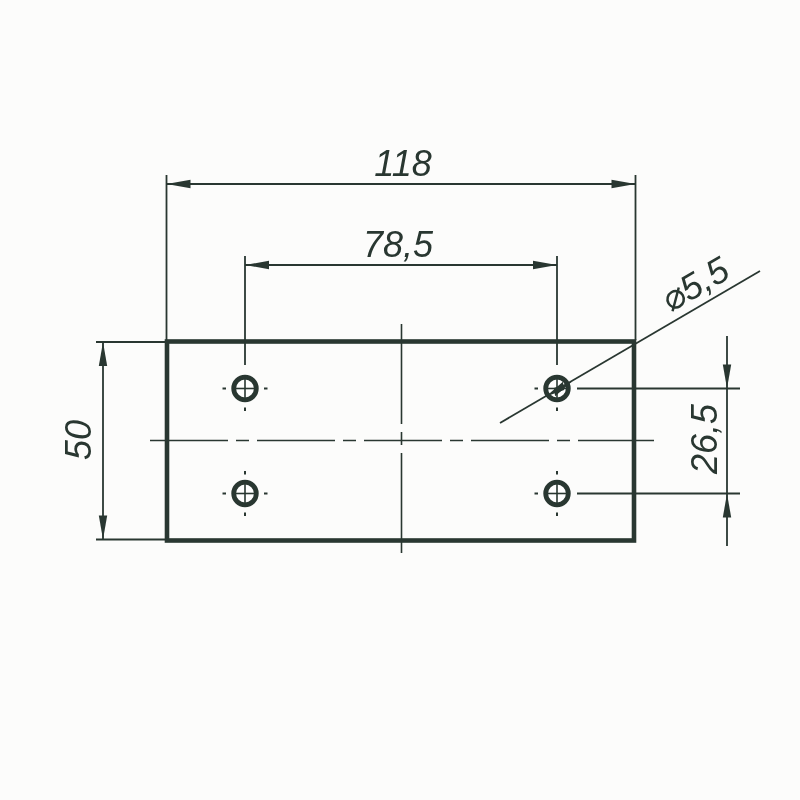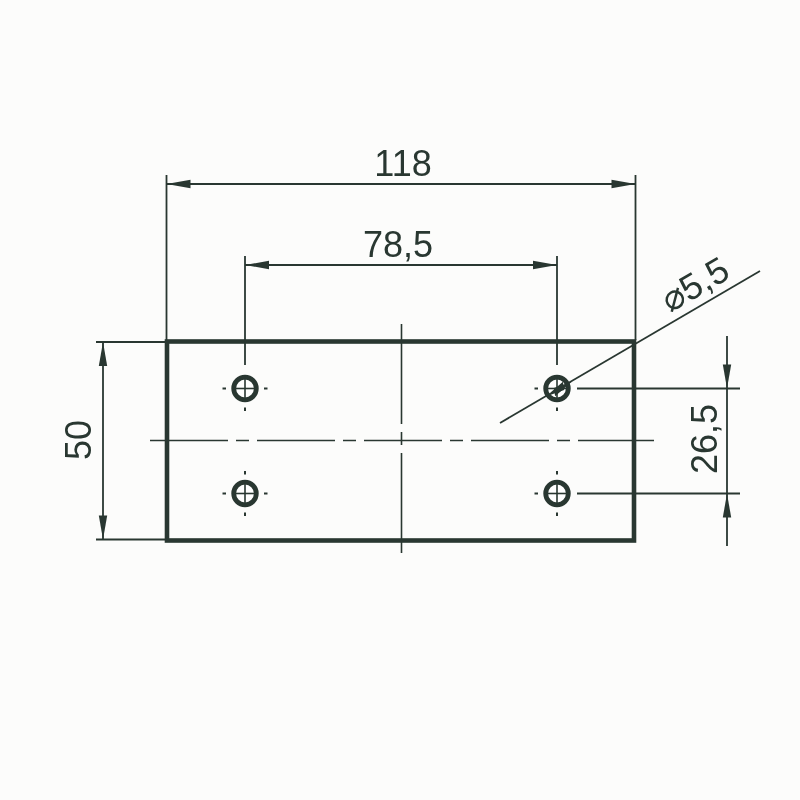--- a/index.html
+++ b/index.html
@@ -6,21 +6,21 @@
     --ink:#293731;
     --bg:#fcfcfb;
   }
   html,body{margin:0;padding:0;}
   body{
     width:800px;height:800px;
     background:var(--bg);
     font-family:"Liberation Sans","DejaVu Sans",sans-serif;
     overflow:hidden;
   }
-  .canvas{width:720px;height:800px;position:relative;}
+  .canvas{width:720px;height:800px;position:relative;font-style:italic;}
   svg{display:block;}
   .thin{stroke:var(--ink);stroke-width:1.8;fill:none;}
   .thick{stroke:var(--ink);stroke-width:4.6;fill:none;}
   .holering{stroke:var(--ink);stroke-width:4.8;fill:#fff;}
   .centerline{stroke:var(--ink);stroke-width:1.6;fill:none;}
   .ch{stroke:var(--ink);stroke-width:1.6;fill:none;}
   .dot{stroke:var(--ink);stroke-width:2;fill:none;}
   .arrow{fill:var(--ink);stroke:none;}
   .dimtext{
     fill:var(--ink);

